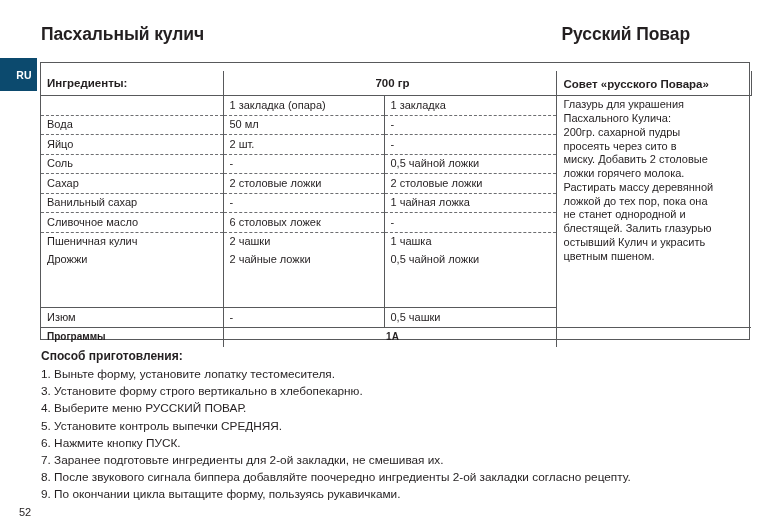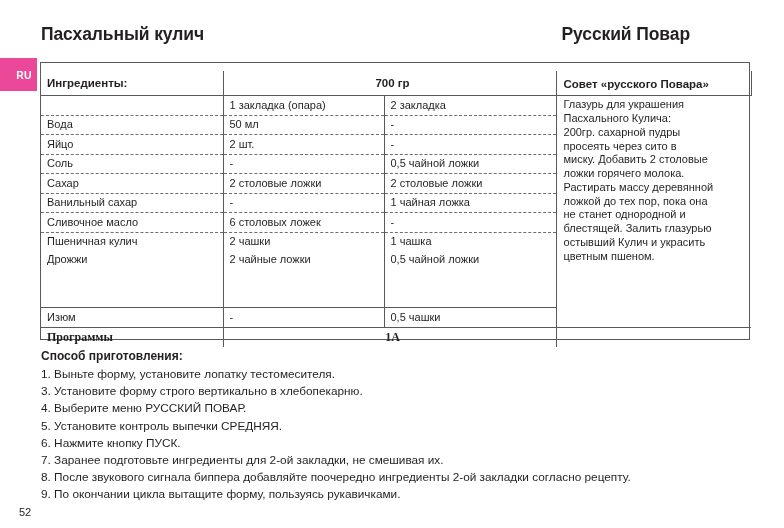--- a/index.html
+++ b/index.html
@@ -42,21 +42,21 @@
     white-space: nowrap;
   }
 
   
   .lang-tab {
     position: absolute;
     left: 0;
     top: 58px;
     width: 37px;
     height: 33px;
-    background: #ec4899;
+    background: #0c4a6e;
     color: #ffffff;
     font-size: 10.5px;
     font-weight: bold;
     display: flex;
     align-items: center;
     justify-content: flex-end;
     padding-right: 5px;
     box-sizing: border-box;
     letter-spacing: 0.3px;
   }
@@ -111,22 +111,21 @@
     line-height: 1.78;
   }
   .tip-text { display: block; }
 
   .spacer-row td { height: 36px; }
 
   .prog-row td {
     height: 18px;
     vertical-align: middle;
     font-weight: bold;
-    font-size: 12px;
-    font-family: Liberation Serif, serif;
+    font-size: 10px;
   }
   .prog-value { font-weight: normal; text-align: center; }
 
   
   .instructions {
     position: absolute;
     left: 41px;
     top: 349px;
     width: 720px;
   }
@@ -179,21 +178,21 @@
 
       <tr class="hdr-row">
         <td class="vline-r solid-b">Ингредиенты:</td>
         <td class="center solid-b" colspan="2">700 гр</td>
         <td class="vline-r solid-b tipcell" style="border-left:1.4px solid #58595b;font-weight:bold;line-height:1.5;">Совет «русского Повара»</td>
       </tr>
 
       <tr class="ing-row">
         <td class="vline-r dash-b"></td>
         <td class="vline-r dash-b">1 закладка (опара)</td>
-        <td class="vline-r dash-b">2 закладка</td>
+        <td class="vline-r dash-b">1 закладка</td>
         <td class="tipcell" rowspan="10">
           <span class="tip-text">Глазурь для украшения</span>
           <span class="tip-text">Пасхального Кулича:</span>
           <span class="tip-text">200гр. сахарной пудры</span>
           <span class="tip-text">просеять через сито в</span>
           <span class="tip-text">миску. Добавить 2 столовые</span>
           <span class="tip-text">ложки горячего молока.</span>
           <span class="tip-text">Растирать массу деревянной</span>
           <span class="tip-text">ложкой до тех пор, пока она</span>
           <span class="tip-text">не станет однородной и</span>

